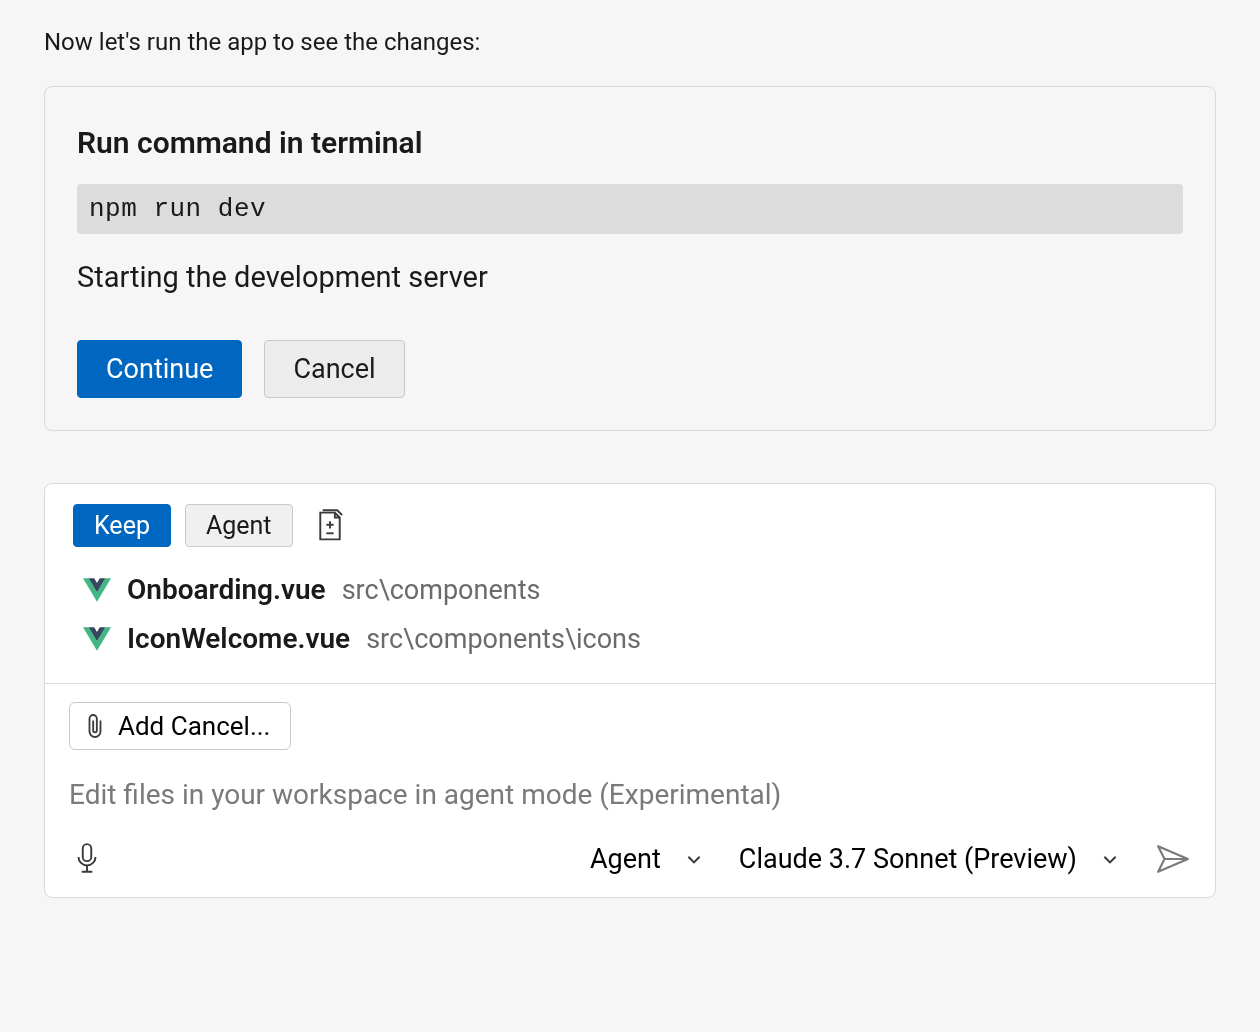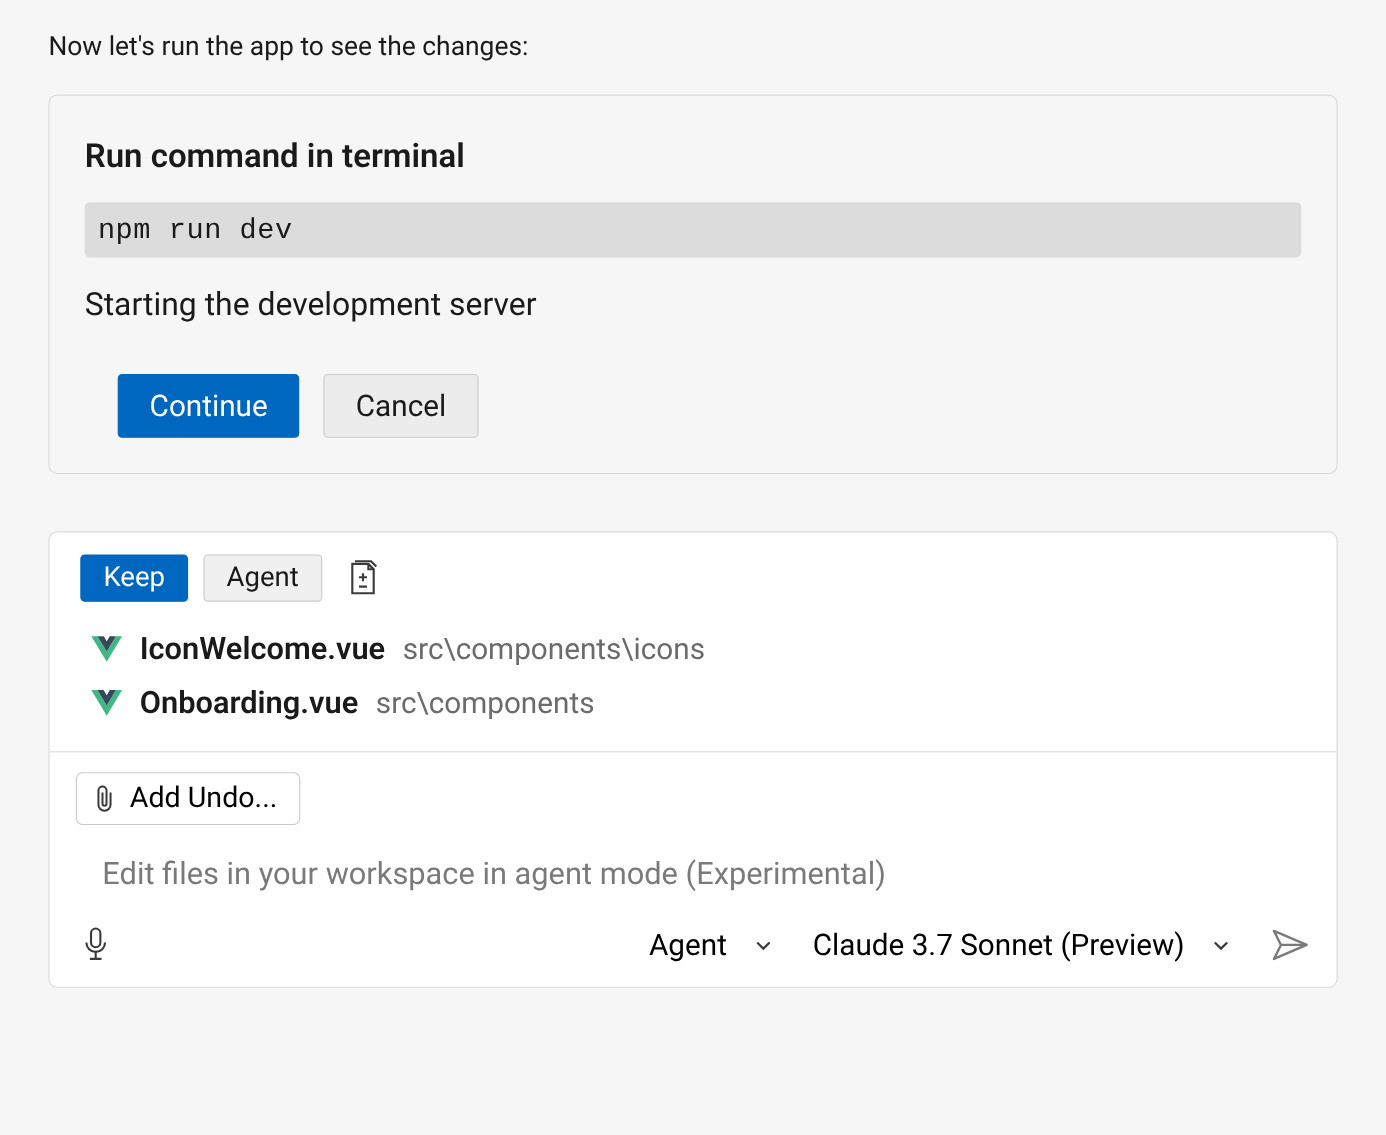--- a/index.html
+++ b/index.html
@@ -35,21 +35,21 @@
       padding: 10px 12px;
       font-family: "Consolas", "Courier New", monospace;
       font-size: 26px;
       letter-spacing: 0.5px;
       margin-bottom: 26px;
     }
     .terminal-desc {
       font-size: 29px;
       margin-bottom: 46px;
     }
-    .btn-row { display: flex; gap: 22px; margin-left: 30px; }
+    .btn-row { display: flex; gap: 22px; }
     .btn {
       font-size: 27px;
       padding: 12px 28px;
       border: 1px solid #c9c9c9;
       border-radius: 4px;
       cursor: pointer;
       font-family: inherit;
     }
     .btn-primary { background: #0067c0; color: #fff; border-color: #0067c0; }
     .btn-secondary { background: #ececec; color: #1a1a1a; }
@@ -116,21 +116,20 @@
     }
     .prompt-input {
       width: 100%;
       border: none;
       background: transparent;
       font-size: 28px;
       color: #ef4444;
       font-family: inherit;
       outline: none;
       margin-bottom: 30px;
-      margin-left: 24px;
     }
     .prompt-input::placeholder { color: #7a7a7a; }
     .bottom-row {
       display: flex;
       align-items: center;
       gap: 36px;
     }
     .spacer { flex: 1; }
     .mode-select, .model-select {
       display: flex;
@@ -178,39 +177,39 @@
         <path d="M6 1 h12 l4 4" stroke="#3a3a3a"></path>
       </svg>
     </div>
   </div>
   <div class="file-list">
     <div class="file-row">
       <svg class="vue-icon" viewBox="0 0 24 20">
         <path fill="#41B883" d="M0 0 L12 20 L24 0 L19.2 0 L12 12 L4.8 0 Z"></path>
         <path fill="#35495E" d="M4.8 0 L12 12 L19.2 0 L14.4 0 L12 4 L9.6 0 Z"></path>
       </svg>
-      <span class="file-name">IconWelcome.vue</span>
-      <span class="file-path">src\components\icons</span>
+      <span class="file-name">Onboarding.vue</span>
+      <span class="file-path">src\components</span>
     </div>
     <div class="file-row">
       <svg class="vue-icon" viewBox="0 0 24 20">
         <path fill="#41B883" d="M0 0 L12 20 L24 0 L19.2 0 L12 12 L4.8 0 Z"></path>
         <path fill="#35495E" d="M4.8 0 L12 12 L19.2 0 L14.4 0 L12 4 L9.6 0 Z"></path>
       </svg>
-      <span class="file-name">Onboarding.vue</span>
-      <span class="file-path">src\components</span>
+      <span class="file-name">IconWelcome.vue</span>
+      <span class="file-path">src\components\icons</span>
     </div>
   </div>
 
   <div class="input-zone">
     <button class="add-files-btn">
       <svg width="22" height="26" viewBox="0 0 24 28" fill="none" stroke="#3a3a3a" stroke-width="2">
         <path d="M18 8 v12 a6 6 0 0 1 -12 0 v-14 a4 4 0 0 1 8 0 v13 a2 2 0 0 1 -4 0 v-11"></path>
       </svg>
-      <span>Add Undo...</span>
+      <span>Add Cancel...</span>
     </button>
     <input class="prompt-input" placeholder="Edit files in your workspace in agent mode (Experimental)" style="">
     <div class="bottom-row">
       <button class="mic-btn">
         <svg width="26" height="34" viewBox="0 0 24 32" fill="none" stroke="#3a3a3a" stroke-width="1.8">
           <rect x="8" y="2" width="8" height="16" rx="4"></rect>
           <path d="M4 14 a8 8 0 0 0 16 0"></path>
           <line x1="12" y1="22" x2="12" y2="28"></line>
           <line x1="7" y1="28" x2="17" y2="28"></line>
         </svg>

